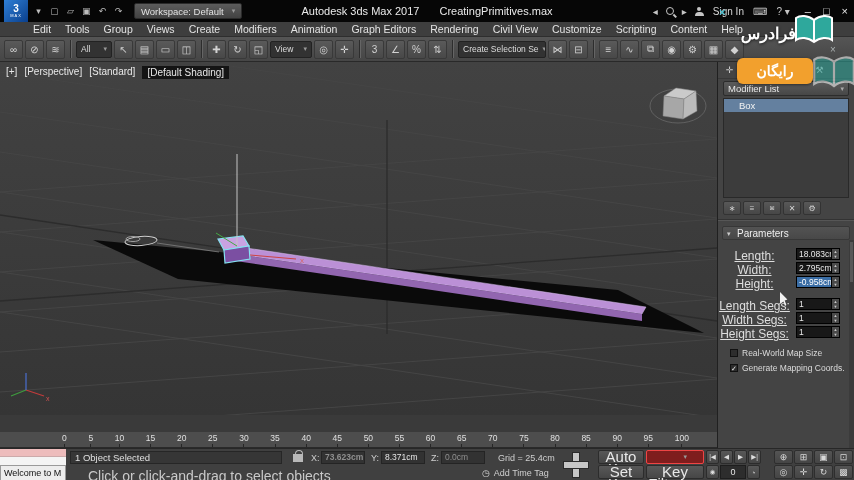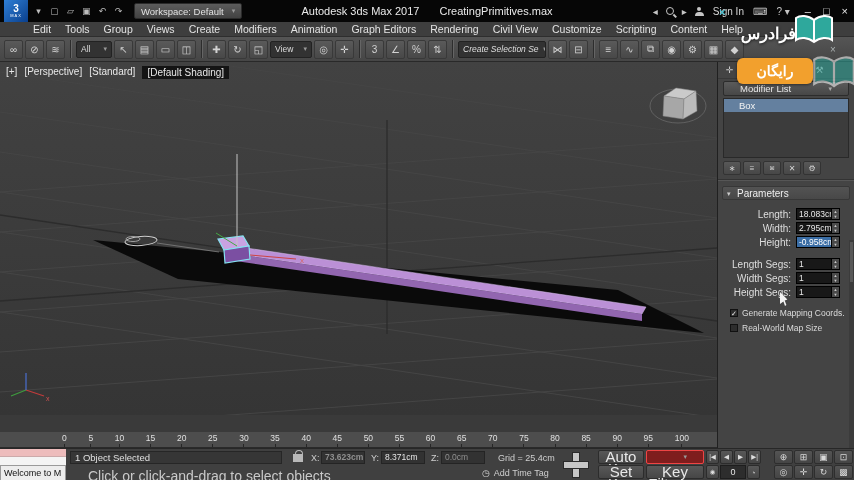--- a/index.html
+++ b/index.html
@@ -69,35 +69,35 @@
   
   .cmdpanel { position:absolute; top:62px; left:717px; width:137px; height:386px; background:#444;
     border-left:1px solid #202020; z-index:6; }
   .cp-tabs { display:flex; height:17px; align-items:center; padding-left:3px; gap:1px; border-bottom:1px solid #383838; }
   .cp-tab { width:17px; height:15px; display:grid; place-items:center; font-size:9px; color:#c9c9c9; border-radius:2px; }
   .cp-tab.active { background:#585858; border:1px solid #2d2d2d; color:#fff; }
   .cp-name-row { display:flex; align-items:center; padding:3px 6px 1px 6px; }
   .cp-name { font-size:11px; color:#f0f0f0; }
   .cp-swatch { margin-left:auto; width:11px; height:11px; border:1px solid #1a1a1a; }
   .cp-dd { margin:2px 5px; height:15px; background:linear-gradient(#5b5b5b,#474747); border:1px solid #2c2c2c;
-    border-radius:2px; display:flex; align-items:center; padding:0 16px; font-size:9.5px; color:#e8e8e8; }
+    border-radius:2px; display:flex; align-items:center; padding:0 4px; font-size:9.5px; color:#e8e8e8; }
   .cp-dd .dd-arrow { margin-left:auto; font-size:7px; color:#aaa; }
-  .cp-stack { margin:2px 5px 0 5px; height:60px; background:#3c3c3c; border:1px solid #292929; overflow:hidden; }
+  .cp-stack { margin:2px 5px 0 5px; height:100px; background:#3c3c3c; border:1px solid #292929; overflow:hidden; }
   .stack-row { height:13px; line-height:13px; font-size:9.5px; color:#f2f2f2; padding-left:15px; }
   .stack-row.selected { background:#64809f; }
   .cp-stackbtns { display:flex; gap:2px; padding:3px 5px 2px 5px; }
   .sbtn { width:18px; height:14px; display:grid; place-items:center; font-size:8px; color:#d5d5d5;
     background:linear-gradient(#585858,#474747); border:1px solid #333; border-radius:2px; }
   .cp-divider { height:1px; background:#333; box-shadow:0 1px 0 #565656; margin:2px 0 6px 0; }
   .rollout { margin:0 4px; height:14px; background:linear-gradient(#535353,#484848); border:1px solid #373737;
     border-radius:2px; font-size:10px; color:#eee; line-height:13px; padding-left:14px; position:relative; }
   .rollout .arr { position:absolute; left:4px; top:0; font-size:7px; color:#ccc; }
   .cp-params { padding:7px 6px 0 0; }
   .prow { height:14px; position:relative; }
-  .plabel { position:absolute; left:0; width:73px; top:2px; font-size:10px; color:#dedede; text-align:right; }
+  .plabel { position:absolute; left:0; width:73px; top:2px; font-size:12px; color:#dedede; text-align:center;text-decoration:underline; }
   .pfield { position:absolute; left:78px; top:0.5px; width:44px; height:12px; background:#181818;
     border:1px solid #000; display:flex; }
   .pvalue { flex:1; font-size:8.5px; color:#e8e8e8; line-height:10px; padding-left:2px; overflow:hidden; white-space:nowrap; }
   .pvalue.sel { background:#3a6da5; color:#fff; }
   .pspin { width:8px; border-left:1px solid #000; background:#4a4a4a; display:flex; flex-direction:column; }
   .pspin span { flex:1; font-size:4px; color:#c9c9c9; text-align:center; line-height:5px; }
   .cb-row { display:flex; align-items:center; gap:4px; padding-left:12px; height:15px; }
   .cb-box { width:8px; height:8px; background:#2d2d2d; border:1px solid #111; font-size:7px; color:#e8e8e8;
     line-height:7px; text-align:center; }
   .cb-label { font-size:8.5px; color:#dcdcdc; }
@@ -236,21 +236,21 @@
         <span class="dd-arrow">▾</span>
       </div>
       <div class="tb-icon">◎</div>
       <div class="tb-icon">✛</div>
       <div class="tb-sep"></div>
       <div class="tb-icon">3</div>
       <div class="tb-icon">∠</div>
       <div class="tb-icon">%</div>
       <div class="tb-icon">⇅</div>
       <div class="tb-sep"></div>
-      <div class="tb-dd" style="width: 88px; font-style: italic;">
+      <div class="tb-dd" style="width: 88px;">
         <span>Create Selection Se</span>
         <span class="dd-arrow">▾</span>
       </div>
       <div class="tb-icon">⋈</div>
       <div class="tb-icon">⊟</div>
       <div class="tb-sep"></div>
       <div class="tb-icon">≡</div>
       <div class="tb-icon">∿</div>
       <div class="tb-icon">⧉</div>
       <div class="tb-icon">◉</div>
@@ -444,26 +444,26 @@
             <span class="pvalue">1</span>
             <div class="pspin">
               <span>▲</span>
               <span>▼</span>
             </div>
           </div>
         </div>
       </div>
     <div id="cp-checks" style="margin-top:6px;">
         <div class="cb-row">
+          <span class="cb-box"></span>
+          <span class="cb-label">Real-World Map Size</span>
+        </div>
+        <div class="cb-row">
           <span class="cb-box">✓</span>
           <span class="cb-label">Generate Mapping Coords.</span>
-        </div>
-        <div class="cb-row">
-          <span class="cb-box"></span>
-          <span class="cb-label">Real-World Map Size</span>
         </div>
       </div>
     <div class="cp-scroll"></div>
   </div>
 
   <div class="statusbar">
     <div class="mini-pink"></div>
     <div class="mini-white"></div>
     <div class="welcome">Welcome to M</div>
     <div class="sel-field">1 Object Selected</div>

